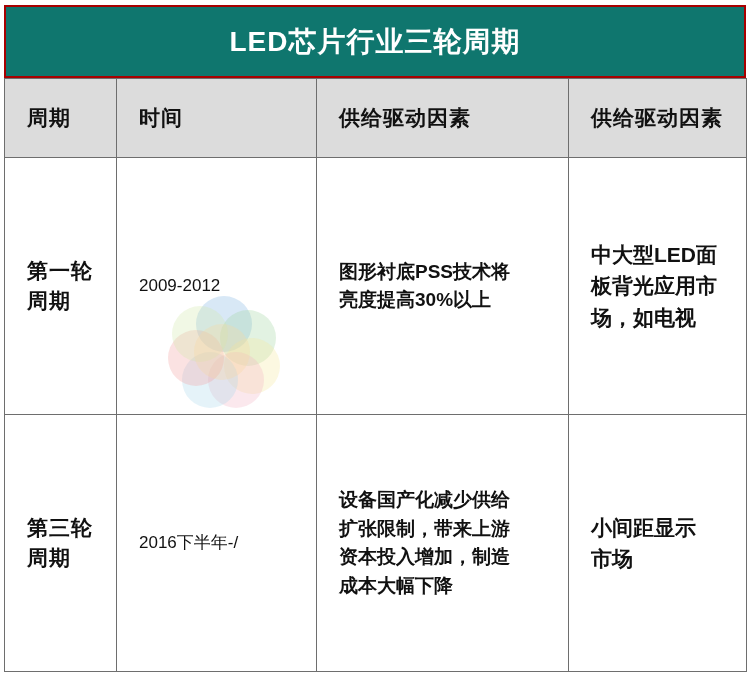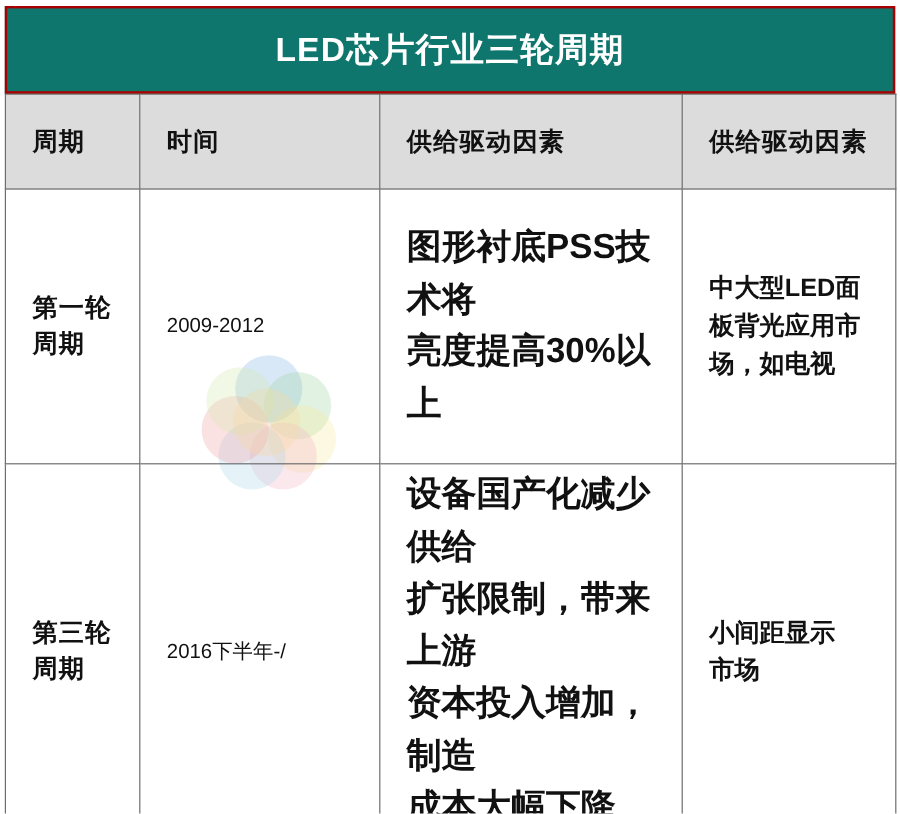--- a/index.html
+++ b/index.html
@@ -125,21 +125,21 @@
     letter-spacing: 1px;
     font-size: 21px;
     margin-left: 40px;
   }
   #cycle-table tbody td.cell-time {
     font-size: 17px;
     font-weight: normal;
   }
   #cycle-table tbody td.cell-driver {
     font-weight: bold;
-    font-size: 29px;
+    font-size: 19px;
     line-height: 1.5;
   }
   #cycle-table tbody td.cell-market {
     font-weight: bold;
     font-size: 21px;
     line-height: 1.5;
     margin-left: 40px;
   }
   #cycle-table tbody tr.row-1 td { height: 220px; }
   #cycle-table tbody tr.row-2 td { height: 154px; }

